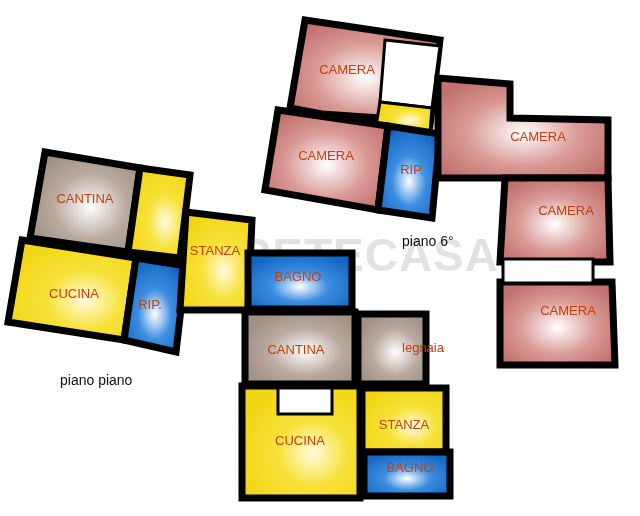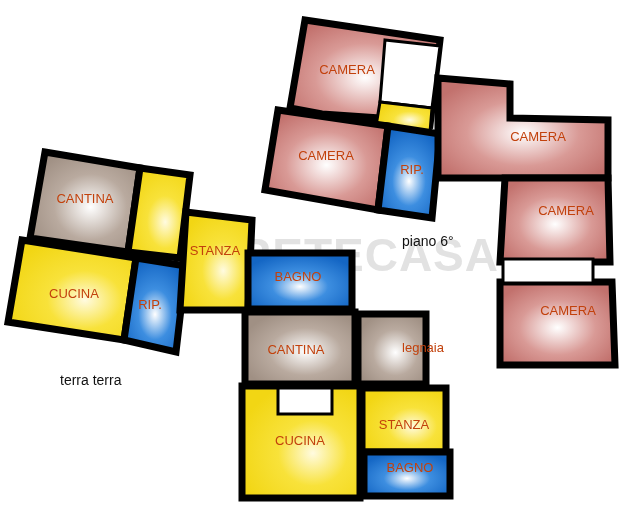--- a/index.html
+++ b/index.html
@@ -78,14 +78,14 @@
   <span class="lbl" style="left:150px;top:304px;">RIP.</span>
   <span class="lbl" style="left:215px;top:250px;">STANZA</span>
   <span class="lbl" style="left:298px;top:276px;">BAGNO</span>
   <span class="lbl" style="left:296px;top:349px;">CANTINA</span>
   <span class="lbl" style="left:392px;top:347px;margin-left:31px;">legnaia</span>
   <span class="lbl" style="left:300px;top:440px;">CUCINA</span>
   <span class="lbl" style="left:404px;top:424px;">STANZA</span>
   <span class="lbl" style="left:410px;top:467px;">BAGNO</span>
 
   <span class="caption" style="left:402px;top:233px;">piano 6°</span>
-  <span class="caption" style="left:60px;top:372px;">terra terra</span>
+  <span class="caption" style="left:60px;top:372px;">piano piano</span>
 </div>
 
 </body></html>

